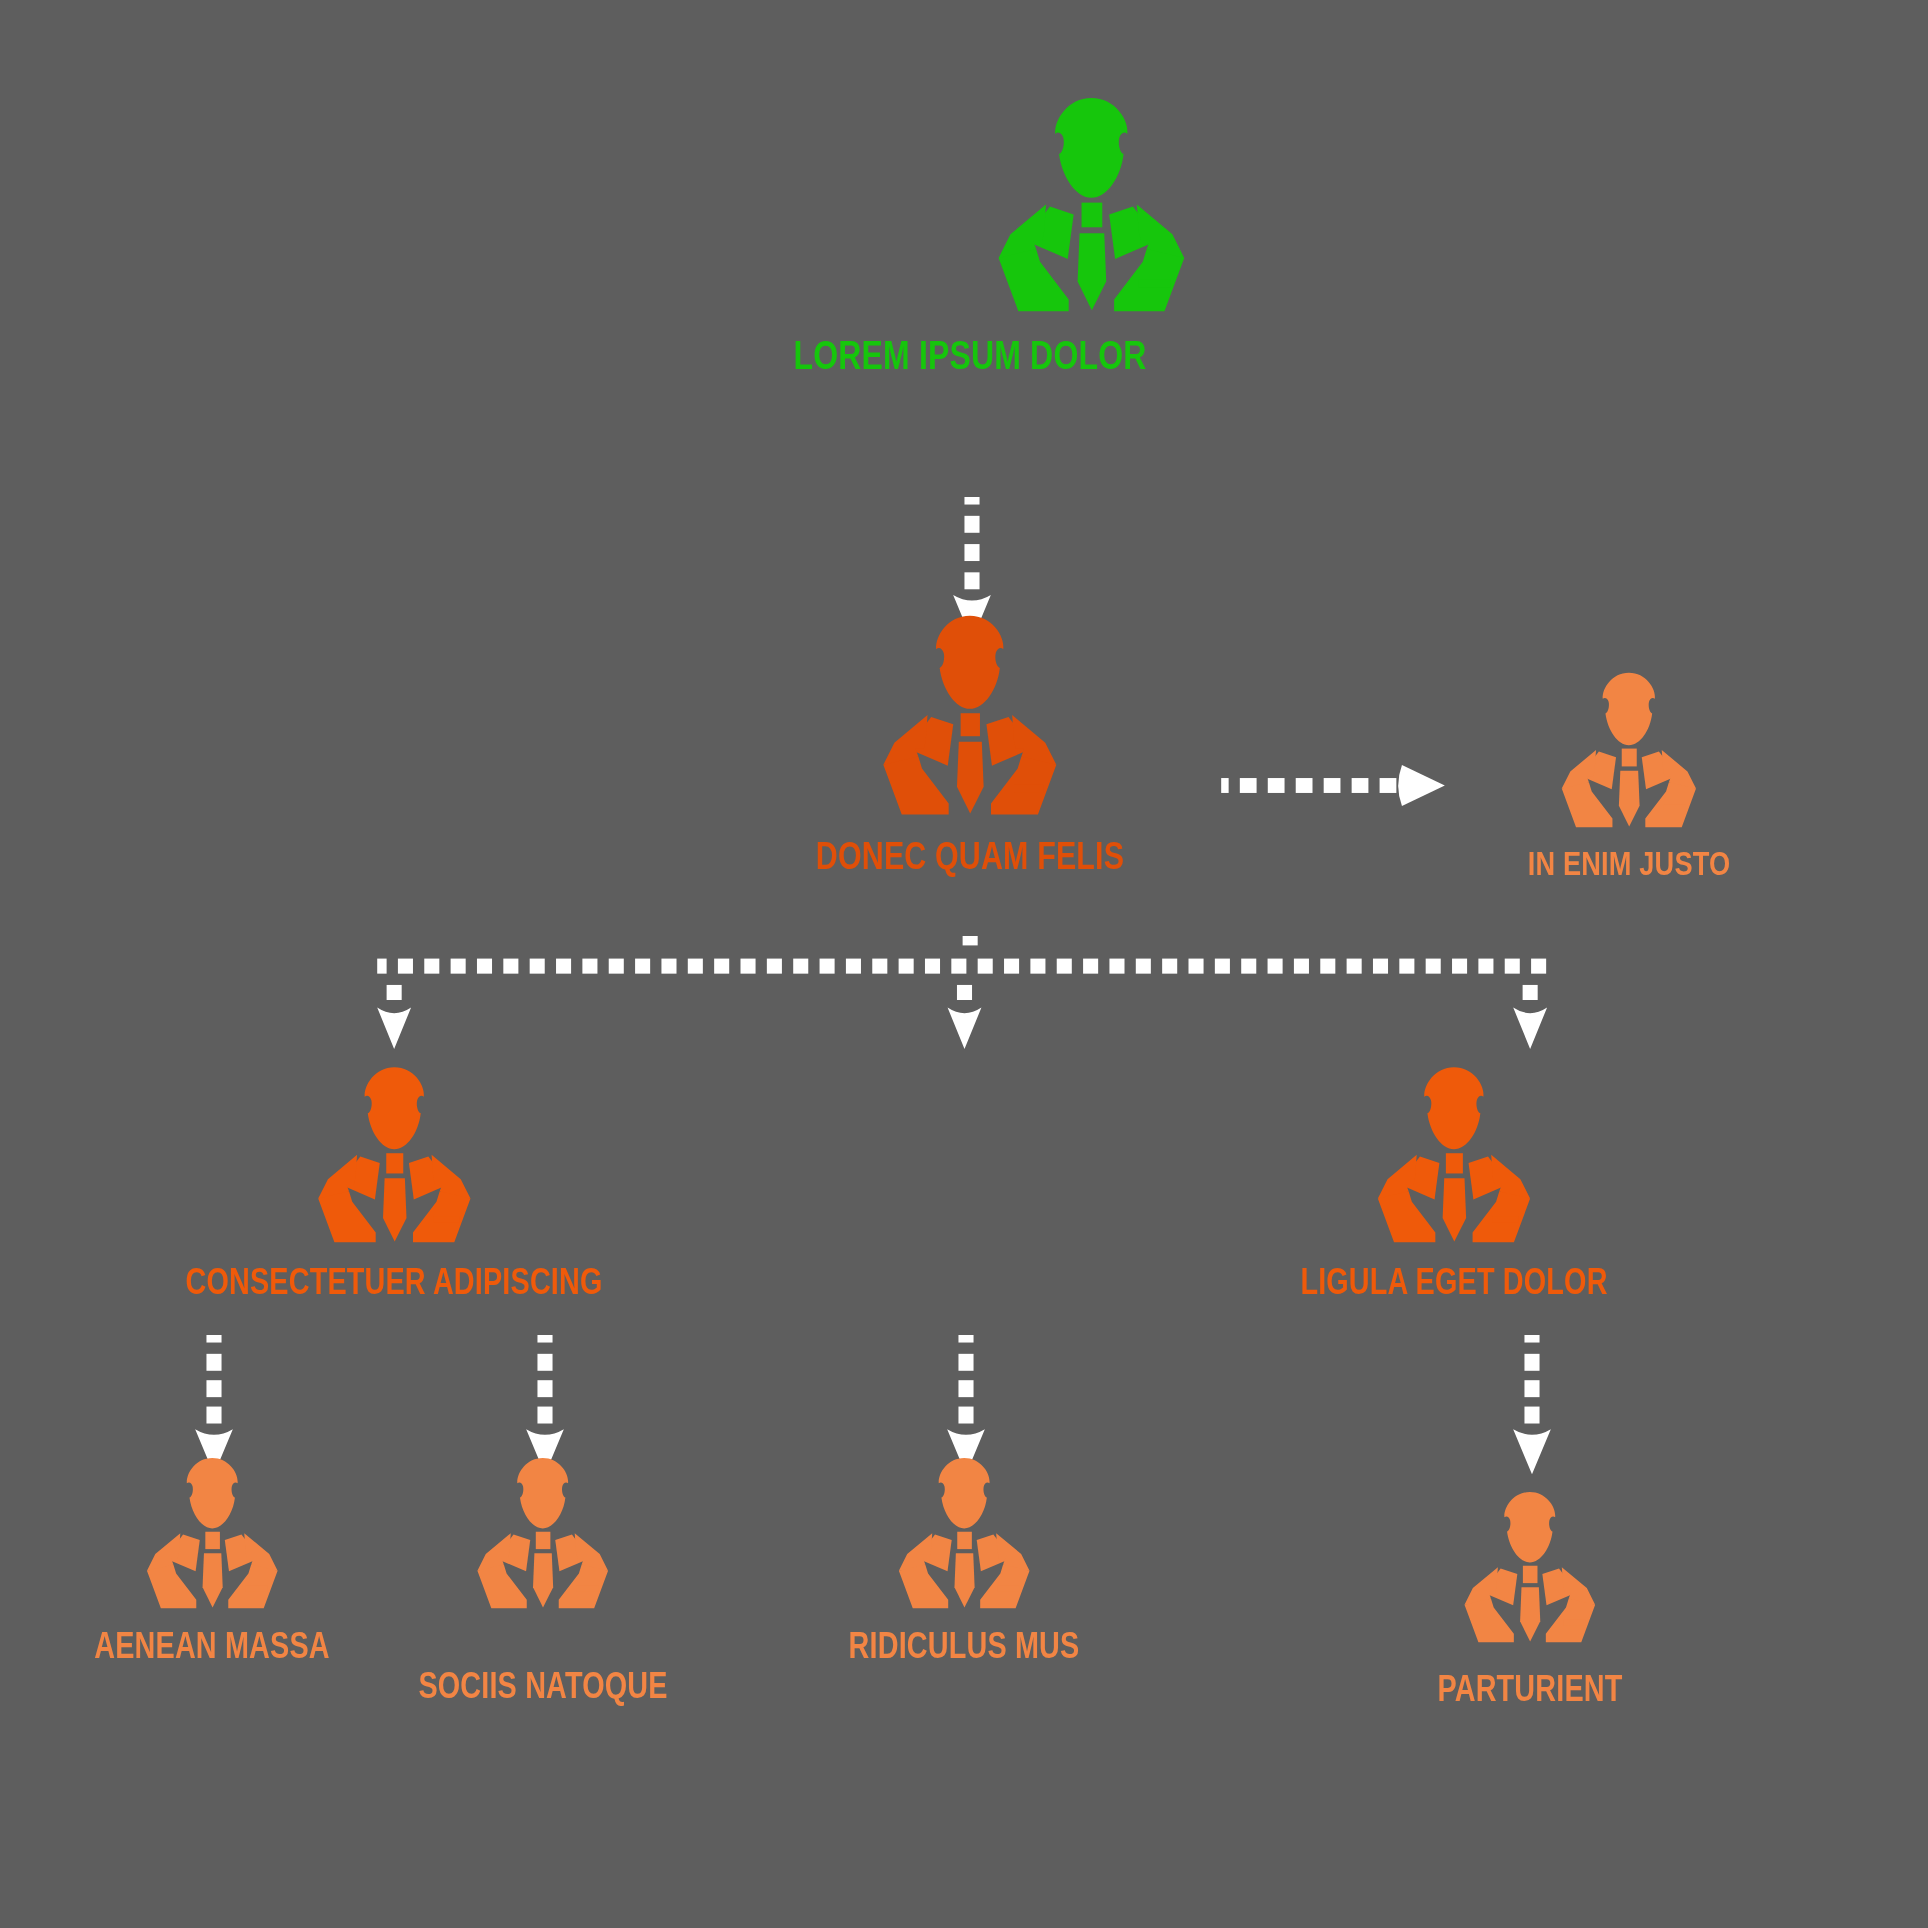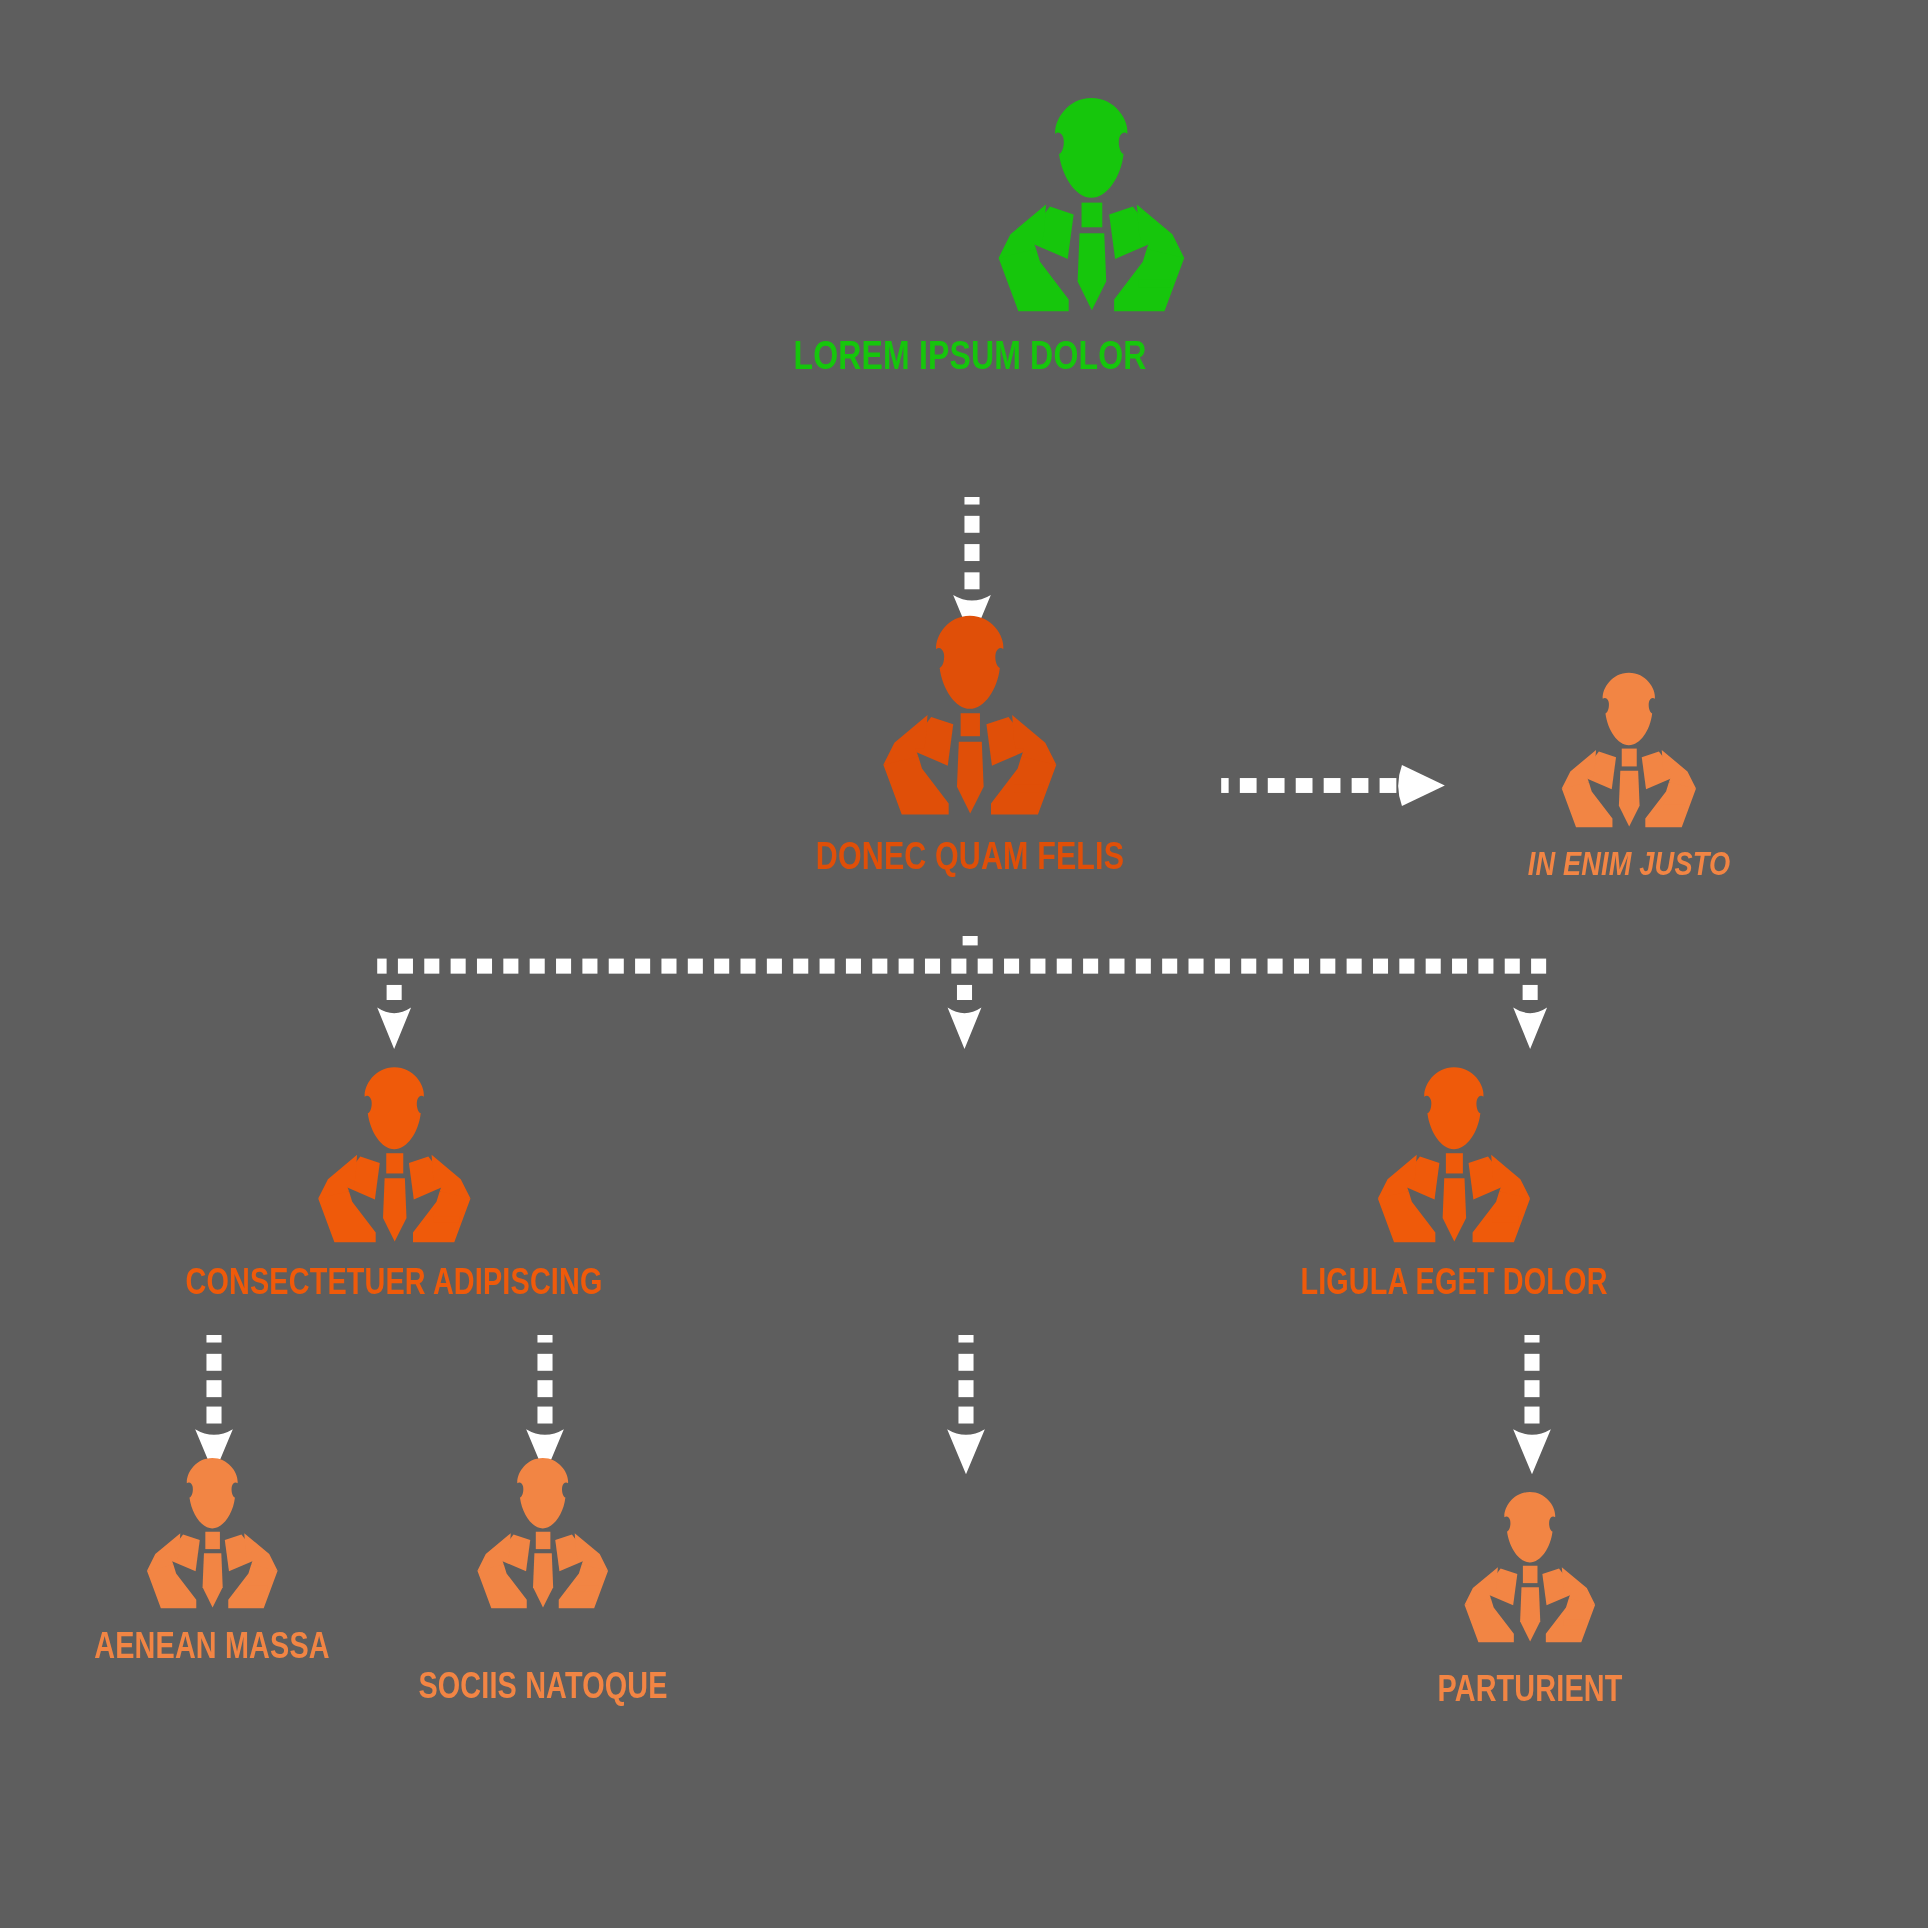--- a/index.html
+++ b/index.html
@@ -218,21 +218,21 @@
           <path d="M97.0 83.0 L87.0 110.0 L61.5 110.0 L61.5 104.0 L76.0 85.0 L78.0 78.5 Z"></path>
           <rect x="45.0" y="55.0" width="10.5" height="12.5"></rect>
           <path d="M44.0 70.5 L56.5 70.5 L57.5 95.0 L50.2 109.5 L43.0 95.0 Z"></path>
           <rect x="74.0" y="94.0" width="16.0" height="4.0"></rect>
         </g>
       </svg>
     </span>
     <span class="label" style="color:#e04f08; font-size:38px;">DONEC QUAM FELIS</span>
   </div>
 
-  <div class="node" style="left:1629px; top:670px;font-style:italic;">
+  <div class="node" style="left:1629px; top:670px;">
     <span class="icon-wrap">
       <svg width="143" height="170" viewBox="0 0 100 119">
         <g fill="#f28544">
           <path d="M24.3 22.3c-0.6-2.4-2.6-3.6-4.1-2.1 C19.6 13.0 26.7 2.0 38.5 2.0 C50.4 2.0 57.5 13.0 56.7 20.2 c-1.5-1.5-3.5-0.3-4.1 2.1 c-0.7 2.8 0.2 7.4 2.2 8.1 C53.5 42.0 46.4 52.6 38.5 52.6 C30.7 52.6 23.6 42.0 22.1 30.4 C24.1 29.7 25.0 25.1 24.3 22.3 Z" transform="translate(11.5,0)"></path>
           <path d="M16.0 74.0 L29.0 57.0 L41.0 61.0 L38.0 83.5 Z"></path>
           <path d="M27.0 56.0 L9.0 71.0 L3.0 83.0 L13.0 83.0 L22.0 78.5 L20.5 74.3 L25.0 74.3 L26.0 70.0 Z"></path>
           <path d="M3.0 83.0 L13.0 110.0 L38.5 110.0 L38.5 104.0 L24.0 85.0 L22.0 78.5 Z"></path>
           <path d="M84.0 74.0 L71.0 57.0 L59.0 61.0 L62.0 83.5 Z"></path>
           <path d="M73.0 56.0 L91.0 71.0 L97.0 83.0 L87.0 83.0 L78.0 78.5 L79.5 74.3 L75.0 74.3 L74.0 70.0 Z"></path>
           <path d="M97.0 83.0 L87.0 110.0 L61.5 110.0 L61.5 104.0 L76.0 85.0 L78.0 78.5 Z"></path>
@@ -319,20 +319,39 @@
           <path d="M97.0 83.0 L87.0 110.0 L61.5 110.0 L61.5 104.0 L76.0 85.0 L78.0 78.5 Z"></path>
           <rect x="45.0" y="55.0" width="10.5" height="12.5"></rect>
           <path d="M44.0 70.5 L56.5 70.5 L57.5 95.0 L50.2 109.5 L43.0 95.0 Z"></path>
           <rect x="74.0" y="94.0" width="16.0" height="4.0"></rect>
         </g>
       </svg>
     </span>
     <span class="label" style="color:#f28544; font-size:36px;">SOCIIS NATOQUE</span>
   </div>
 
+  <div class="node" style="left:964px; top:1455px;">
+    <span class="icon-wrap">
+      <svg width="139" height="166" viewBox="0 0 100 119">
+        <g fill="#f28544">
+          <path d="M24.3 22.3c-0.6-2.4-2.6-3.6-4.1-2.1 C19.6 13.0 26.7 2.0 38.5 2.0 C50.4 2.0 57.5 13.0 56.7 20.2 c-1.5-1.5-3.5-0.3-4.1 2.1 c-0.7 2.8 0.2 7.4 2.2 8.1 C53.5 42.0 46.4 52.6 38.5 52.6 C30.7 52.6 23.6 42.0 22.1 30.4 C24.1 29.7 25.0 25.1 24.3 22.3 Z" transform="translate(11.5,0)"></path>
+          <path d="M16.0 74.0 L29.0 57.0 L41.0 61.0 L38.0 83.5 Z"></path>
+          <path d="M27.0 56.0 L9.0 71.0 L3.0 83.0 L13.0 83.0 L22.0 78.5 L20.5 74.3 L25.0 74.3 L26.0 70.0 Z"></path>
+          <path d="M3.0 83.0 L13.0 110.0 L38.5 110.0 L38.5 104.0 L24.0 85.0 L22.0 78.5 Z"></path>
+          <path d="M84.0 74.0 L71.0 57.0 L59.0 61.0 L62.0 83.5 Z"></path>
+          <path d="M73.0 56.0 L91.0 71.0 L97.0 83.0 L87.0 83.0 L78.0 78.5 L79.5 74.3 L75.0 74.3 L74.0 70.0 Z"></path>
+          <path d="M97.0 83.0 L87.0 110.0 L61.5 110.0 L61.5 104.0 L76.0 85.0 L78.0 78.5 Z"></path>
+          <rect x="45.0" y="55.0" width="10.5" height="12.5"></rect>
+          <path d="M44.0 70.5 L56.5 70.5 L57.5 95.0 L50.2 109.5 L43.0 95.0 Z"></path>
+          <rect x="74.0" y="94.0" width="16.0" height="4.0"></rect>
+        </g>
+      </svg>
+    </span>
+    <span class="label" style="color:#f28544; font-size:36px;">RIDICULUS MUS</span>
+  </div>
 
   <div class="node" style="left:1530px; top:1489px;gap:9px;">
     <span class="icon-wrap">
       <svg width="139" height="166" viewBox="0 0 100 119">
         <g fill="#f28544">
           <path d="M24.3 22.3c-0.6-2.4-2.6-3.6-4.1-2.1 C19.6 13.0 26.7 2.0 38.5 2.0 C50.4 2.0 57.5 13.0 56.7 20.2 c-1.5-1.5-3.5-0.3-4.1 2.1 c-0.7 2.8 0.2 7.4 2.2 8.1 C53.5 42.0 46.4 52.6 38.5 52.6 C30.7 52.6 23.6 42.0 22.1 30.4 C24.1 29.7 25.0 25.1 24.3 22.3 Z" transform="translate(11.5,0)"></path>
           <path d="M16.0 74.0 L29.0 57.0 L41.0 61.0 L38.0 83.5 Z"></path>
           <path d="M27.0 56.0 L9.0 71.0 L3.0 83.0 L13.0 83.0 L22.0 78.5 L20.5 74.3 L25.0 74.3 L26.0 70.0 Z"></path>
           <path d="M3.0 83.0 L13.0 110.0 L38.5 110.0 L38.5 104.0 L24.0 85.0 L22.0 78.5 Z"></path>
           <path d="M84.0 74.0 L71.0 57.0 L59.0 61.0 L62.0 83.5 Z"></path>

